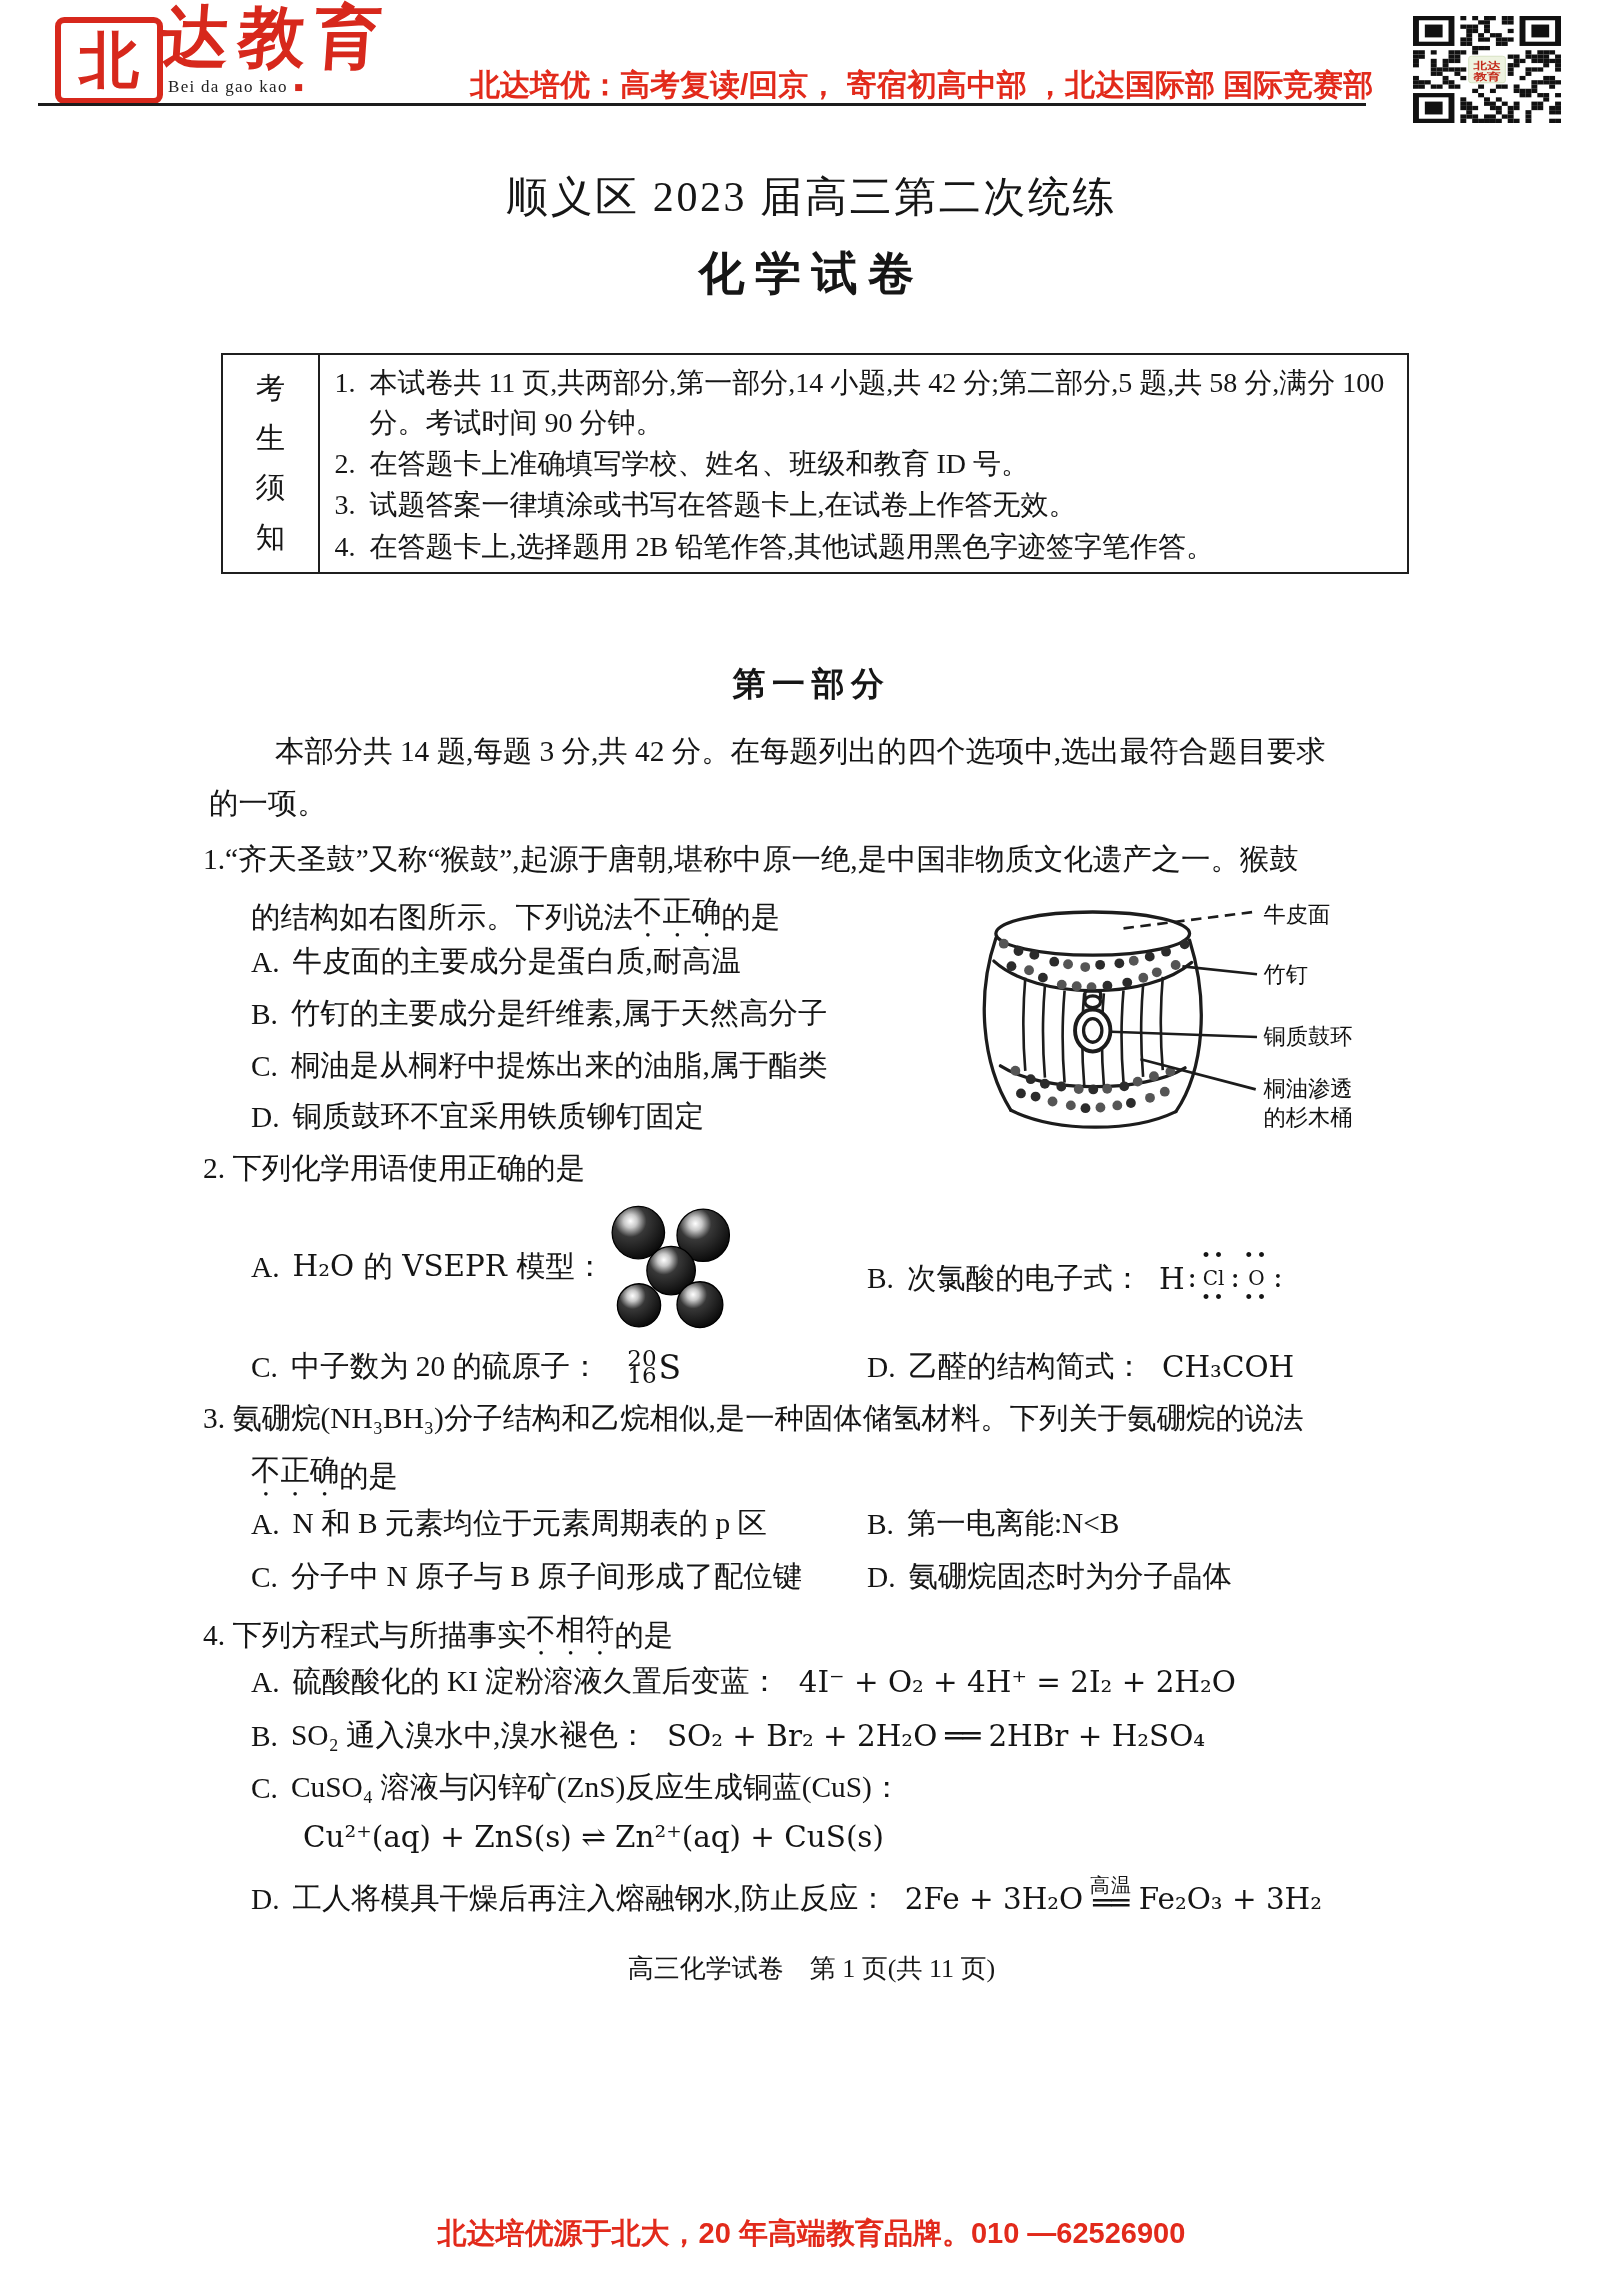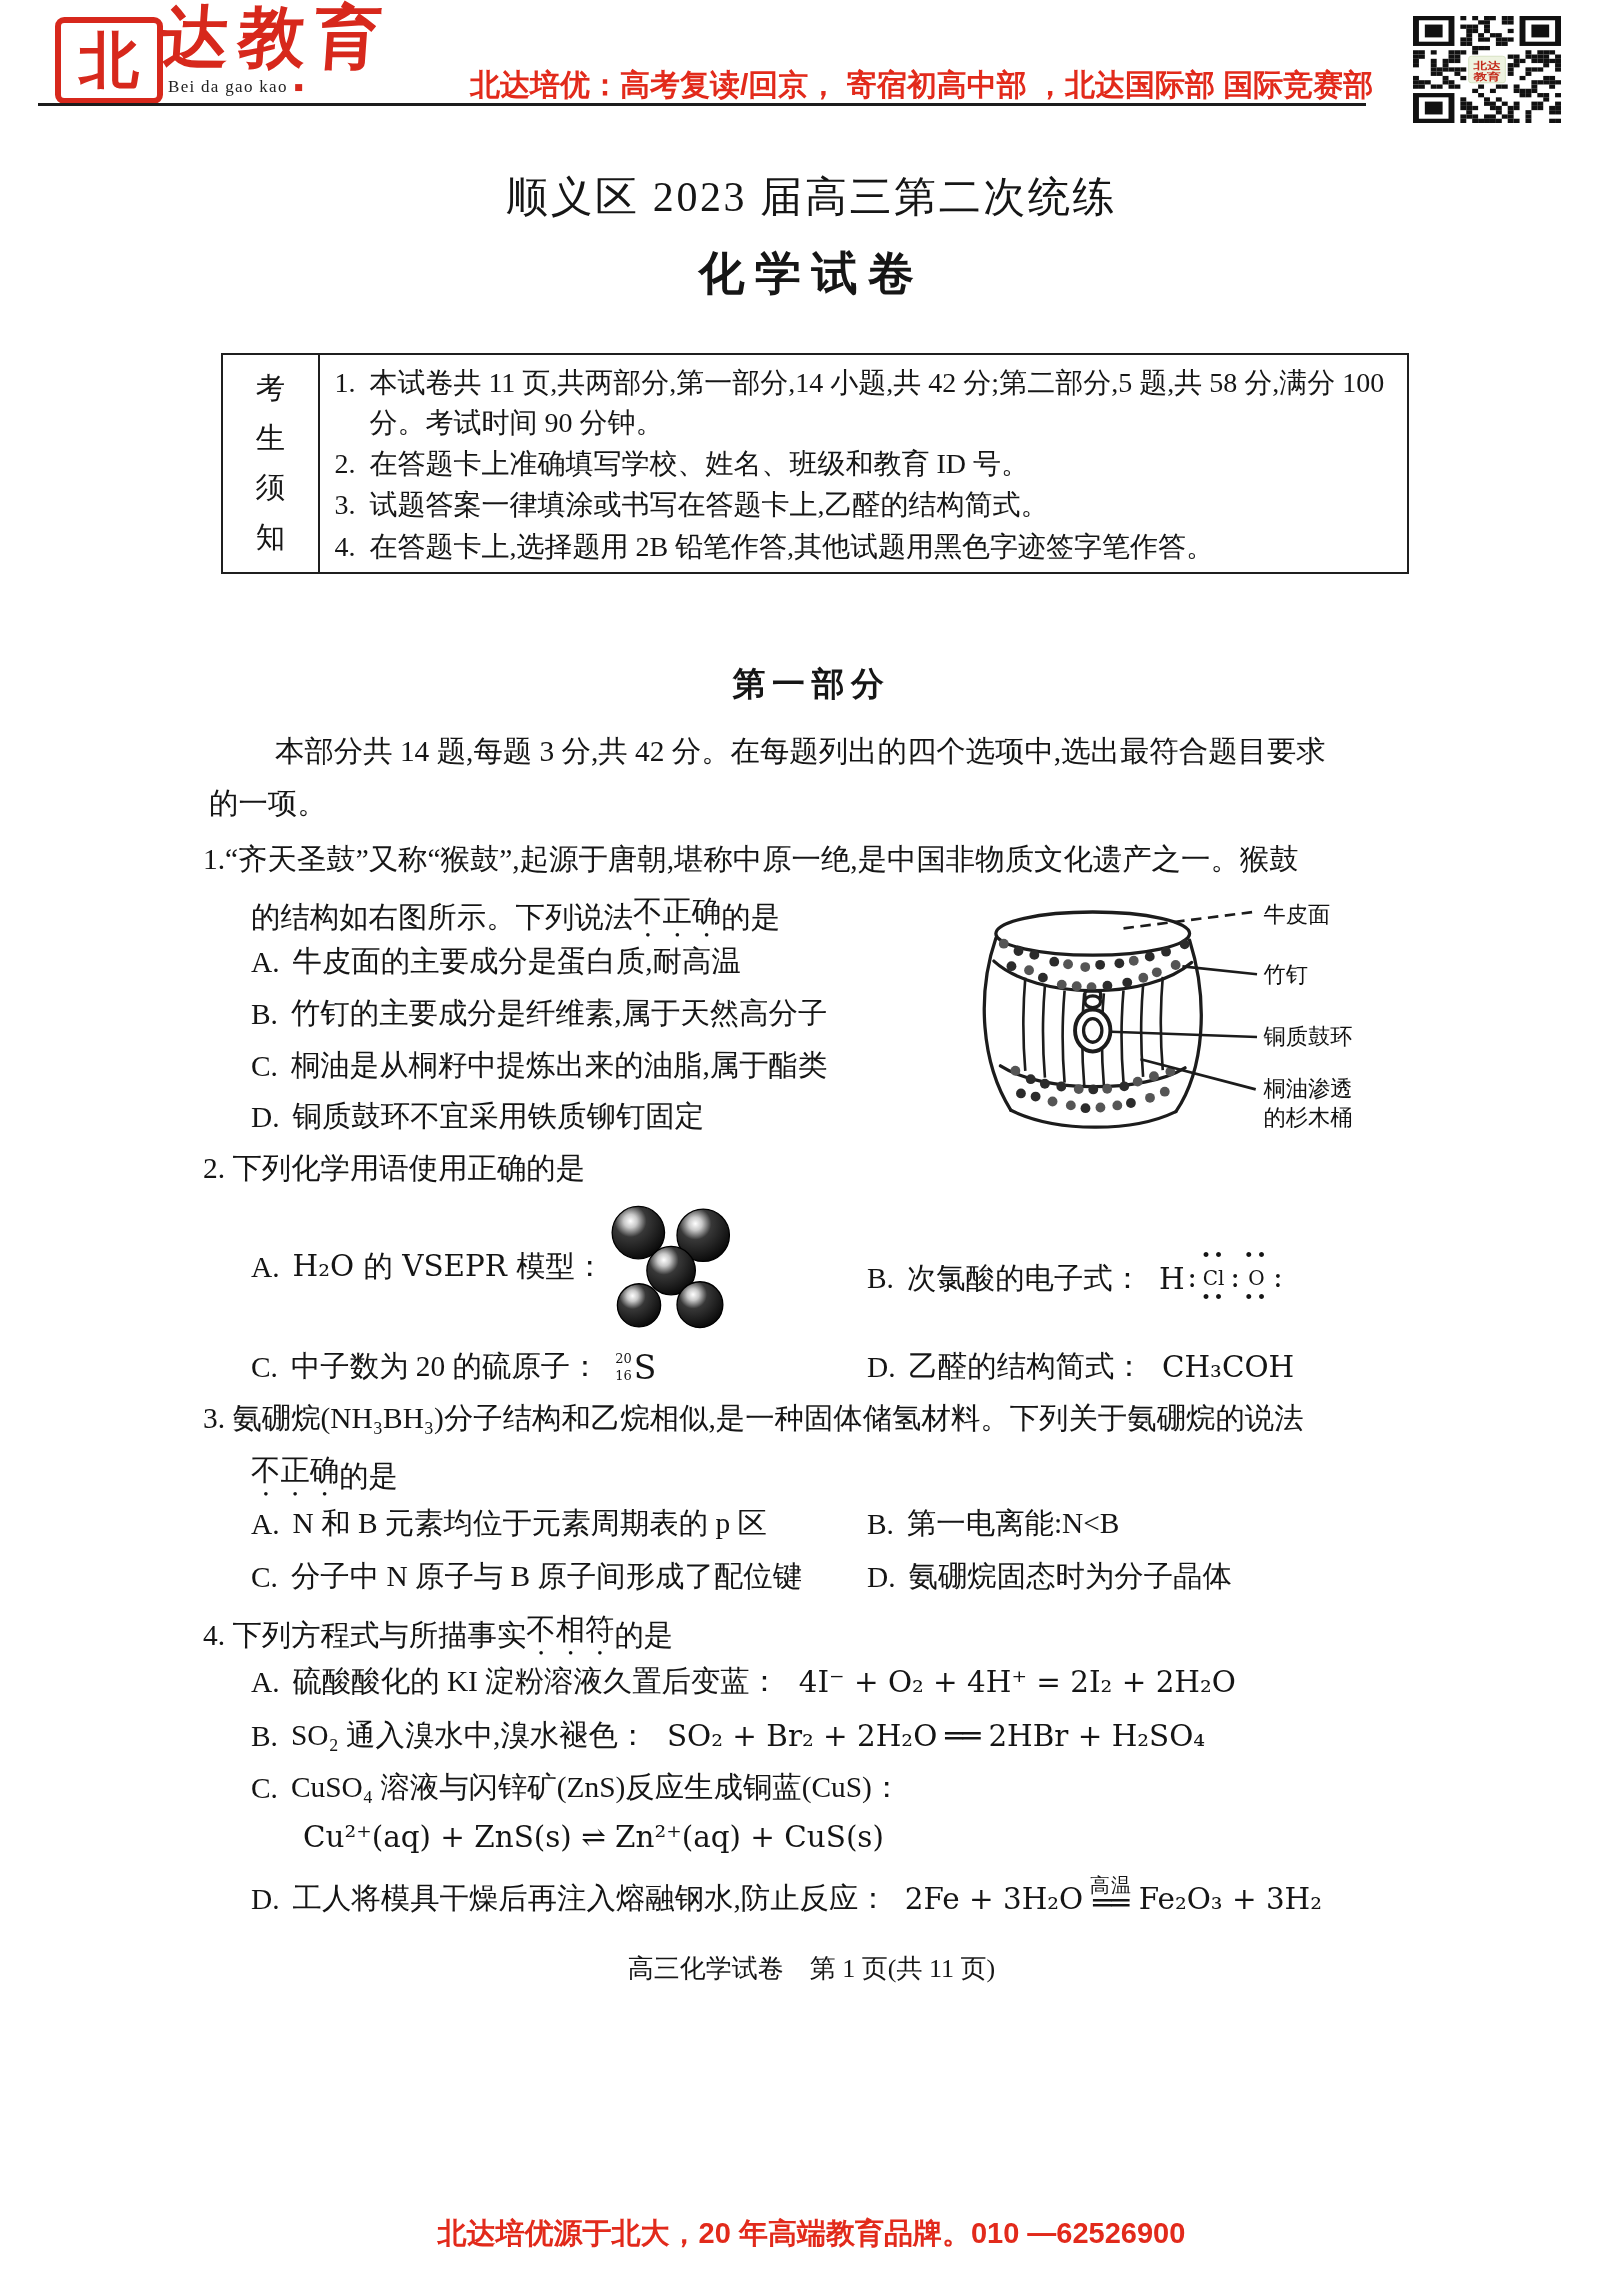--- a/index.html
+++ b/index.html
@@ -52,21 +52,21 @@
   .masses{position:absolute;left:218px;top:592px;font-size:29.4px;white-space:nowrap;}
   .mass{margin-left:34px;font-family:"DejaVu Serif",serif;}
   .mass:first-of-type{margin-left:11.8px;}
   .part-heading{position:absolute;left:0;top:662px;width:100%;text-align:center;font-size:33px;font-weight:bold;letter-spacing:6.5px;}
   
   .lw{display:inline-flex;flex-direction:column;align-items:center;line-height:1;margin:0 1.3px;}
   .lwdots{font-size:17px;height:13px;letter-spacing:2.6px;display:block;line-height:9.2px;}
   .lwsym{font-size:20px;line-height:29px;}
   .lwcolon{font-size:29px;margin:0 2.6px;position:relative;top:-1.3px;}
   .iso{display:inline-flex;align-items:center;margin-left:15.7px;}
-  .iso-nums{display:inline-flex;flex-direction:column;align-items:flex-end;font-size:13px;line-height:17px;margin-right:2px;font-family:"DejaVu Serif",serif;}
+  .iso-nums{display:inline-flex;flex-direction:column;align-items:flex-end;font-size:23px;line-height:17px;margin-right:2px;font-family:"DejaVu Serif",serif;margin-left:12px;}
   .iso-sym{font-size:33px;}
   .eqcond{display:inline-flex;flex-direction:column;align-items:center;line-height:1;margin:0 6.5px;position:relative;top:-5.2px;}
   .eqcond .cond{font-size:20px;letter-spacing:1.3px;}
   .eqcond .bars{font-size:30px;line-height:15.7px;height:18.3px;font-family:"DejaVu Sans",sans-serif;}
   .bars-inline{font-family:"DejaVu Sans",sans-serif;}
   
   .page-footer{position:absolute;left:0;top:1951px;width:100%;text-align:center;font-size:26px;}
   .bottom-banner{
     position:absolute;left:0;top:2214px;width:100%;text-align:center;font-size:29px;font-weight:bold;color:#e22a1b;
     font-family:"Liberation Sans","DejaVu Sans",sans-serif;
@@ -311,21 +311,21 @@
       <div class="n-item">
         <span class="n-num">1.</span>
         <div class="n-text">本试卷共 11 页,共两部分,第一部分,14 小题,共 42 分;第二部分,5 题,共 58 分,满分 100 分。考试时间 90 分钟。</div>
       </div>
       <div class="n-item">
         <span class="n-num">2.</span>
         <div class="n-text">在答题卡上准确填写学校、姓名、班级和教育 ID 号。</div>
       </div>
       <div class="n-item">
         <span class="n-num">3.</span>
-        <div class="n-text">试题答案一律填涂或书写在答题卡上,乙醛的结构简式。</div>
+        <div class="n-text">试题答案一律填涂或书写在答题卡上,在试卷上作答无效。</div>
       </div>
       <div class="n-item">
         <span class="n-num">4.</span>
         <div class="n-text">在答题卡上,选择题用 2B 铅笔作答,其他试题用黑色字迹签字笔作答。</div>
       </div>
     </div>
   </div>
 
 
   <div class="part-heading">第一部分</div>

